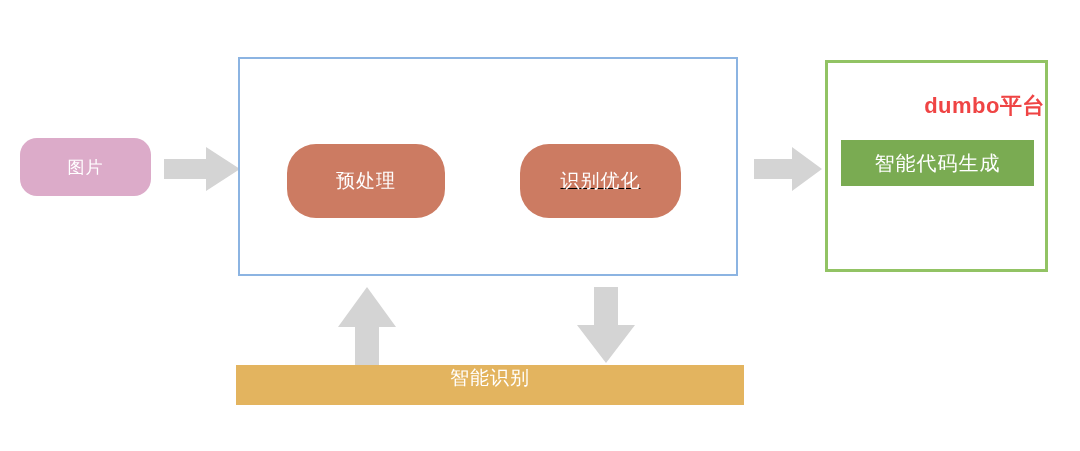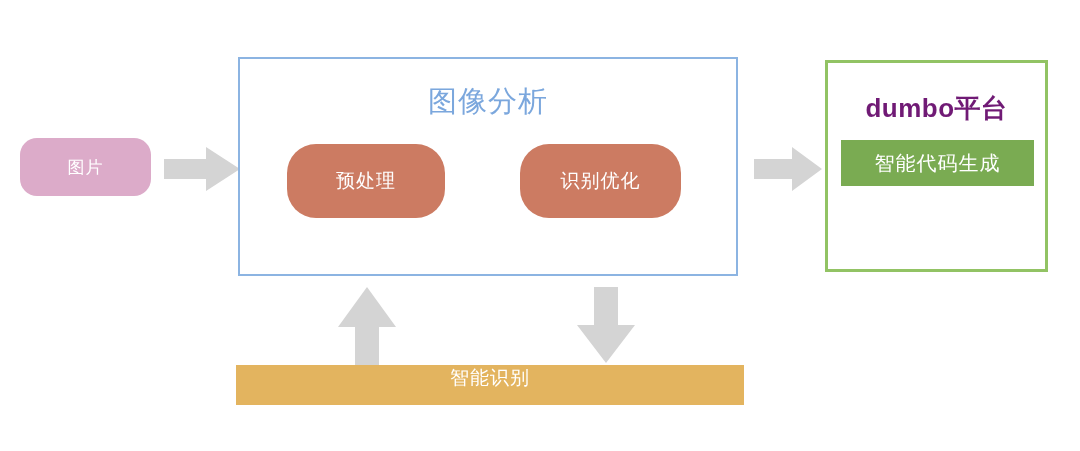--- a/index.html
+++ b/index.html
@@ -83,38 +83,38 @@
     align-items: center;
     justify-content: center;
     border-radius: 29px;
   }
   .subbox .subbox-label {
     color: #ffffff;
     font-size: 19px;
     letter-spacing: 1px;
   }
   .subbox-pre  { left: 47px;  top: 85px; width: 158px; height: 74px; }
-  .subbox-opt  { left: 280px; top: 85px; width: 161px; height: 74px; }
+  .subbox-opt  { left: 280px; top: 85px; width: 161px; height: 74px; text-decoration: underline; }
 
   
   .panel-platform {
     left: 825px;
     top: 60px;
     width: 223px;
     height: 212px;
     border: 3px solid #92c364;
   }
   .panel-platform .panel-title {
     position: absolute;
     top: 28px;
     left: 0;
     width: 100%;
-    text-align: center;
-    color: #701a75;
-    font-size: 26px;
+    text-align: right;
+    color: #ef4444;
+    font-size: 22px;
     font-weight: bold;
     letter-spacing: 0.5px;
   }
   .platform-chip {
     position: absolute;
     left: 13px;
     top: 77px;
     width: 193px;
     height: 46px;
     background: #7aab52;
@@ -155,21 +155,20 @@
     <span class="node-label">图片</span>
   </div>
 
   <div class="arrow arrow-in">
     <svg viewBox="0 0 76 44" width="76" height="44" aria-hidden="true">
       <polygon class="arrow-fill" points="0,12 42,12 42,0 76,22 42,44 42,32 0,32"></polygon>
     </svg>
   </div>
 
   <div class="panel panel-analysis">
-    <div class="panel-title">图像分析</div>
 
     <div class="subbox subbox-pre">
       <span class="subbox-label">预处理</span>
     </div>
 
     <div class="subbox subbox-opt">
       <span class="subbox-label">识别优化</span>
     </div>
   </div>
 

